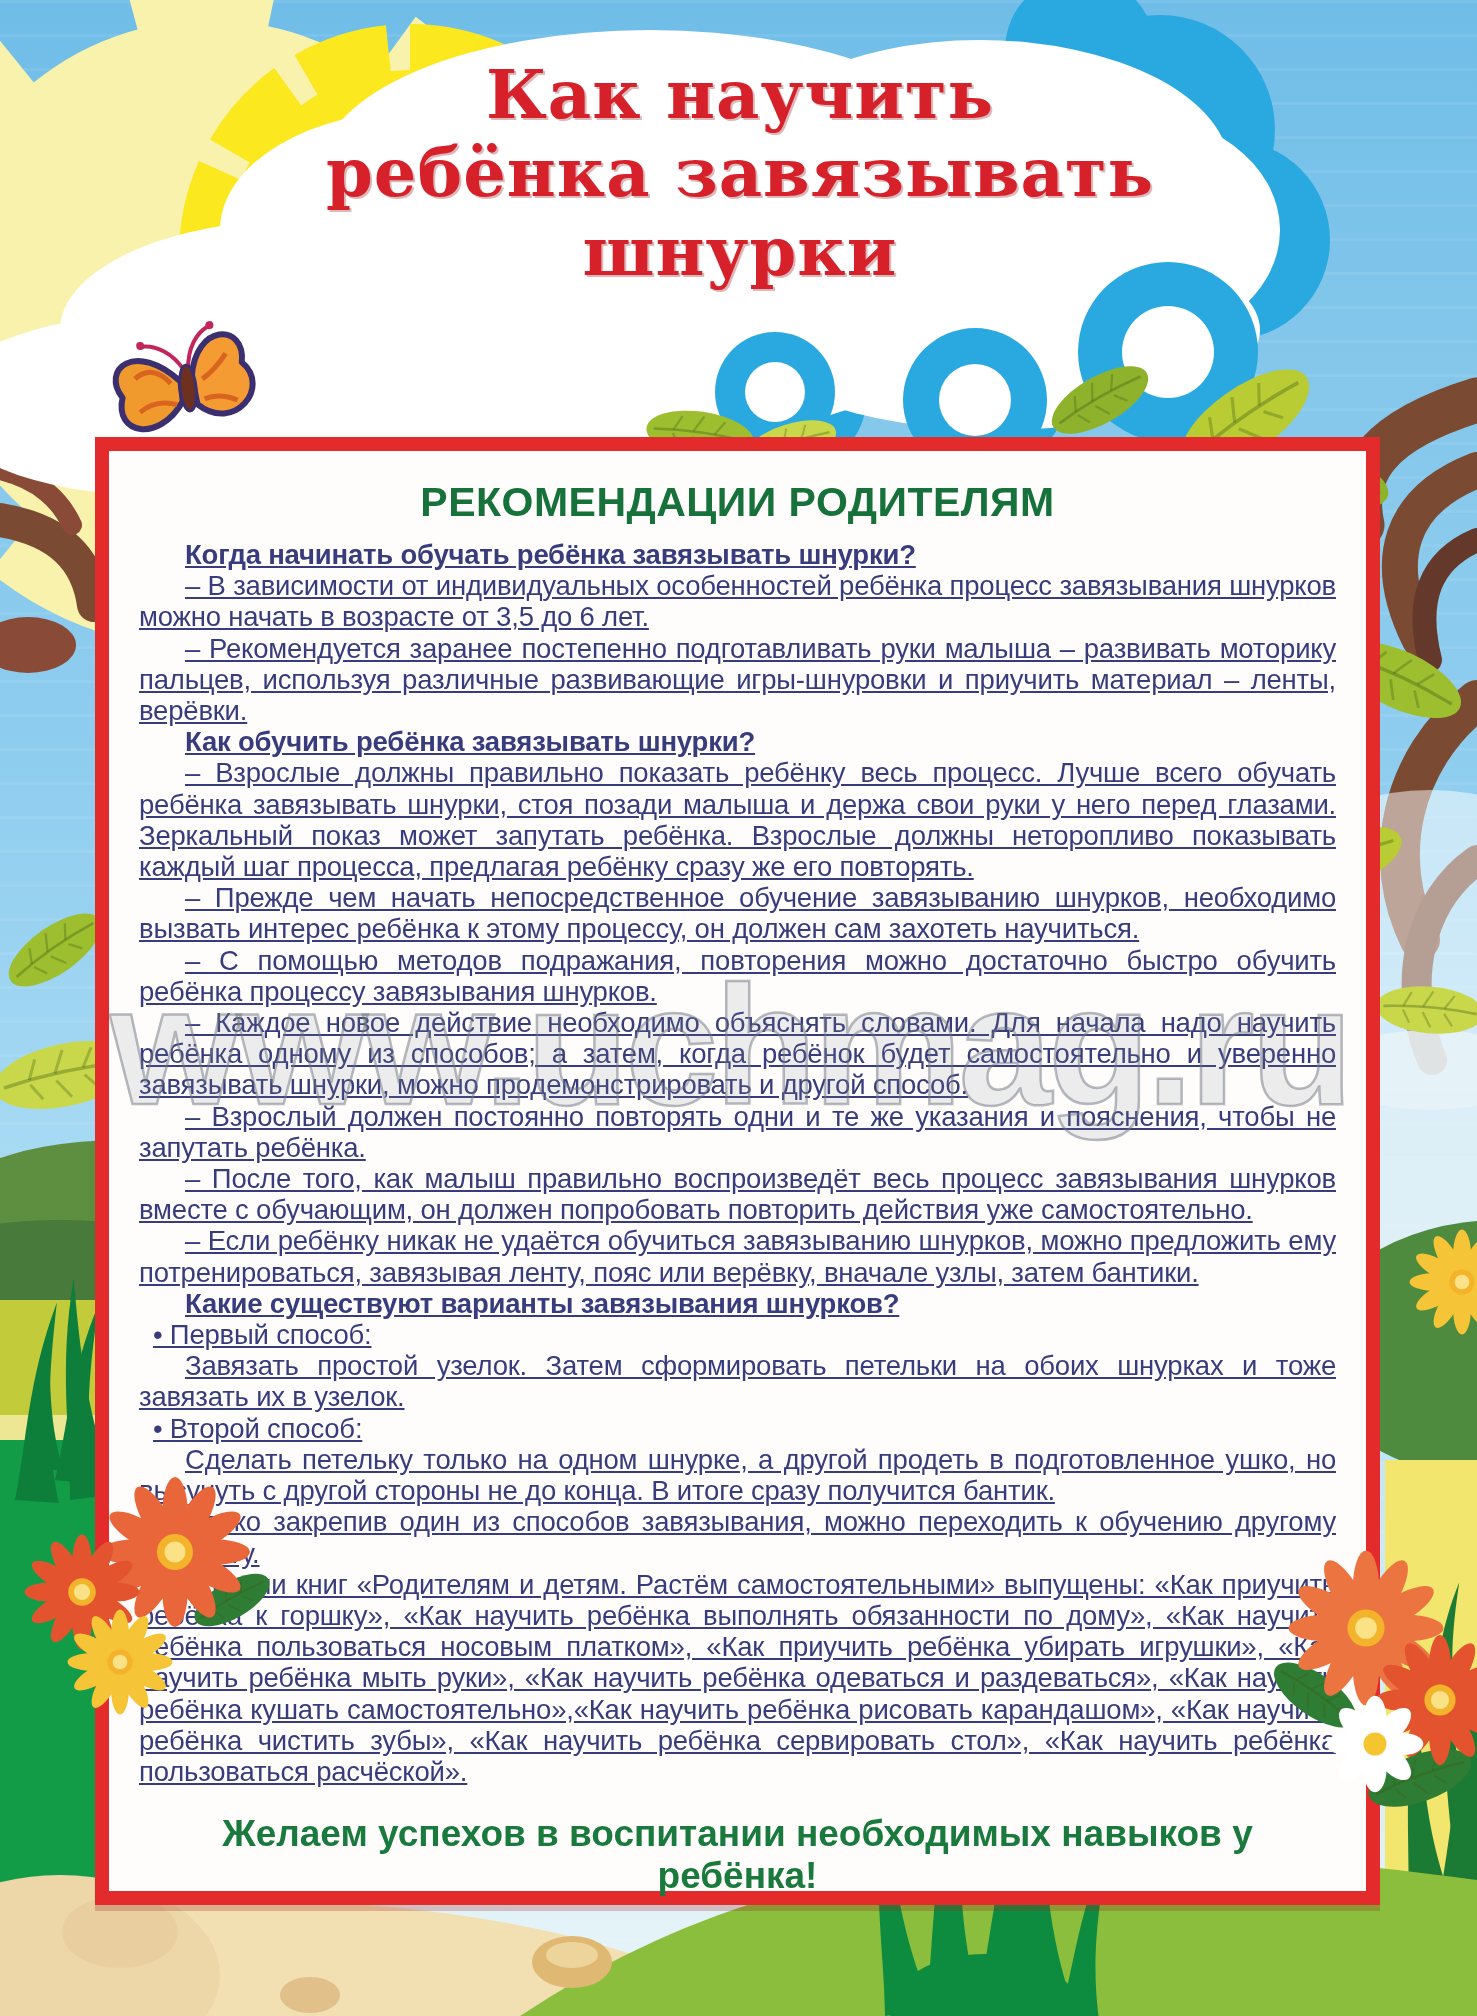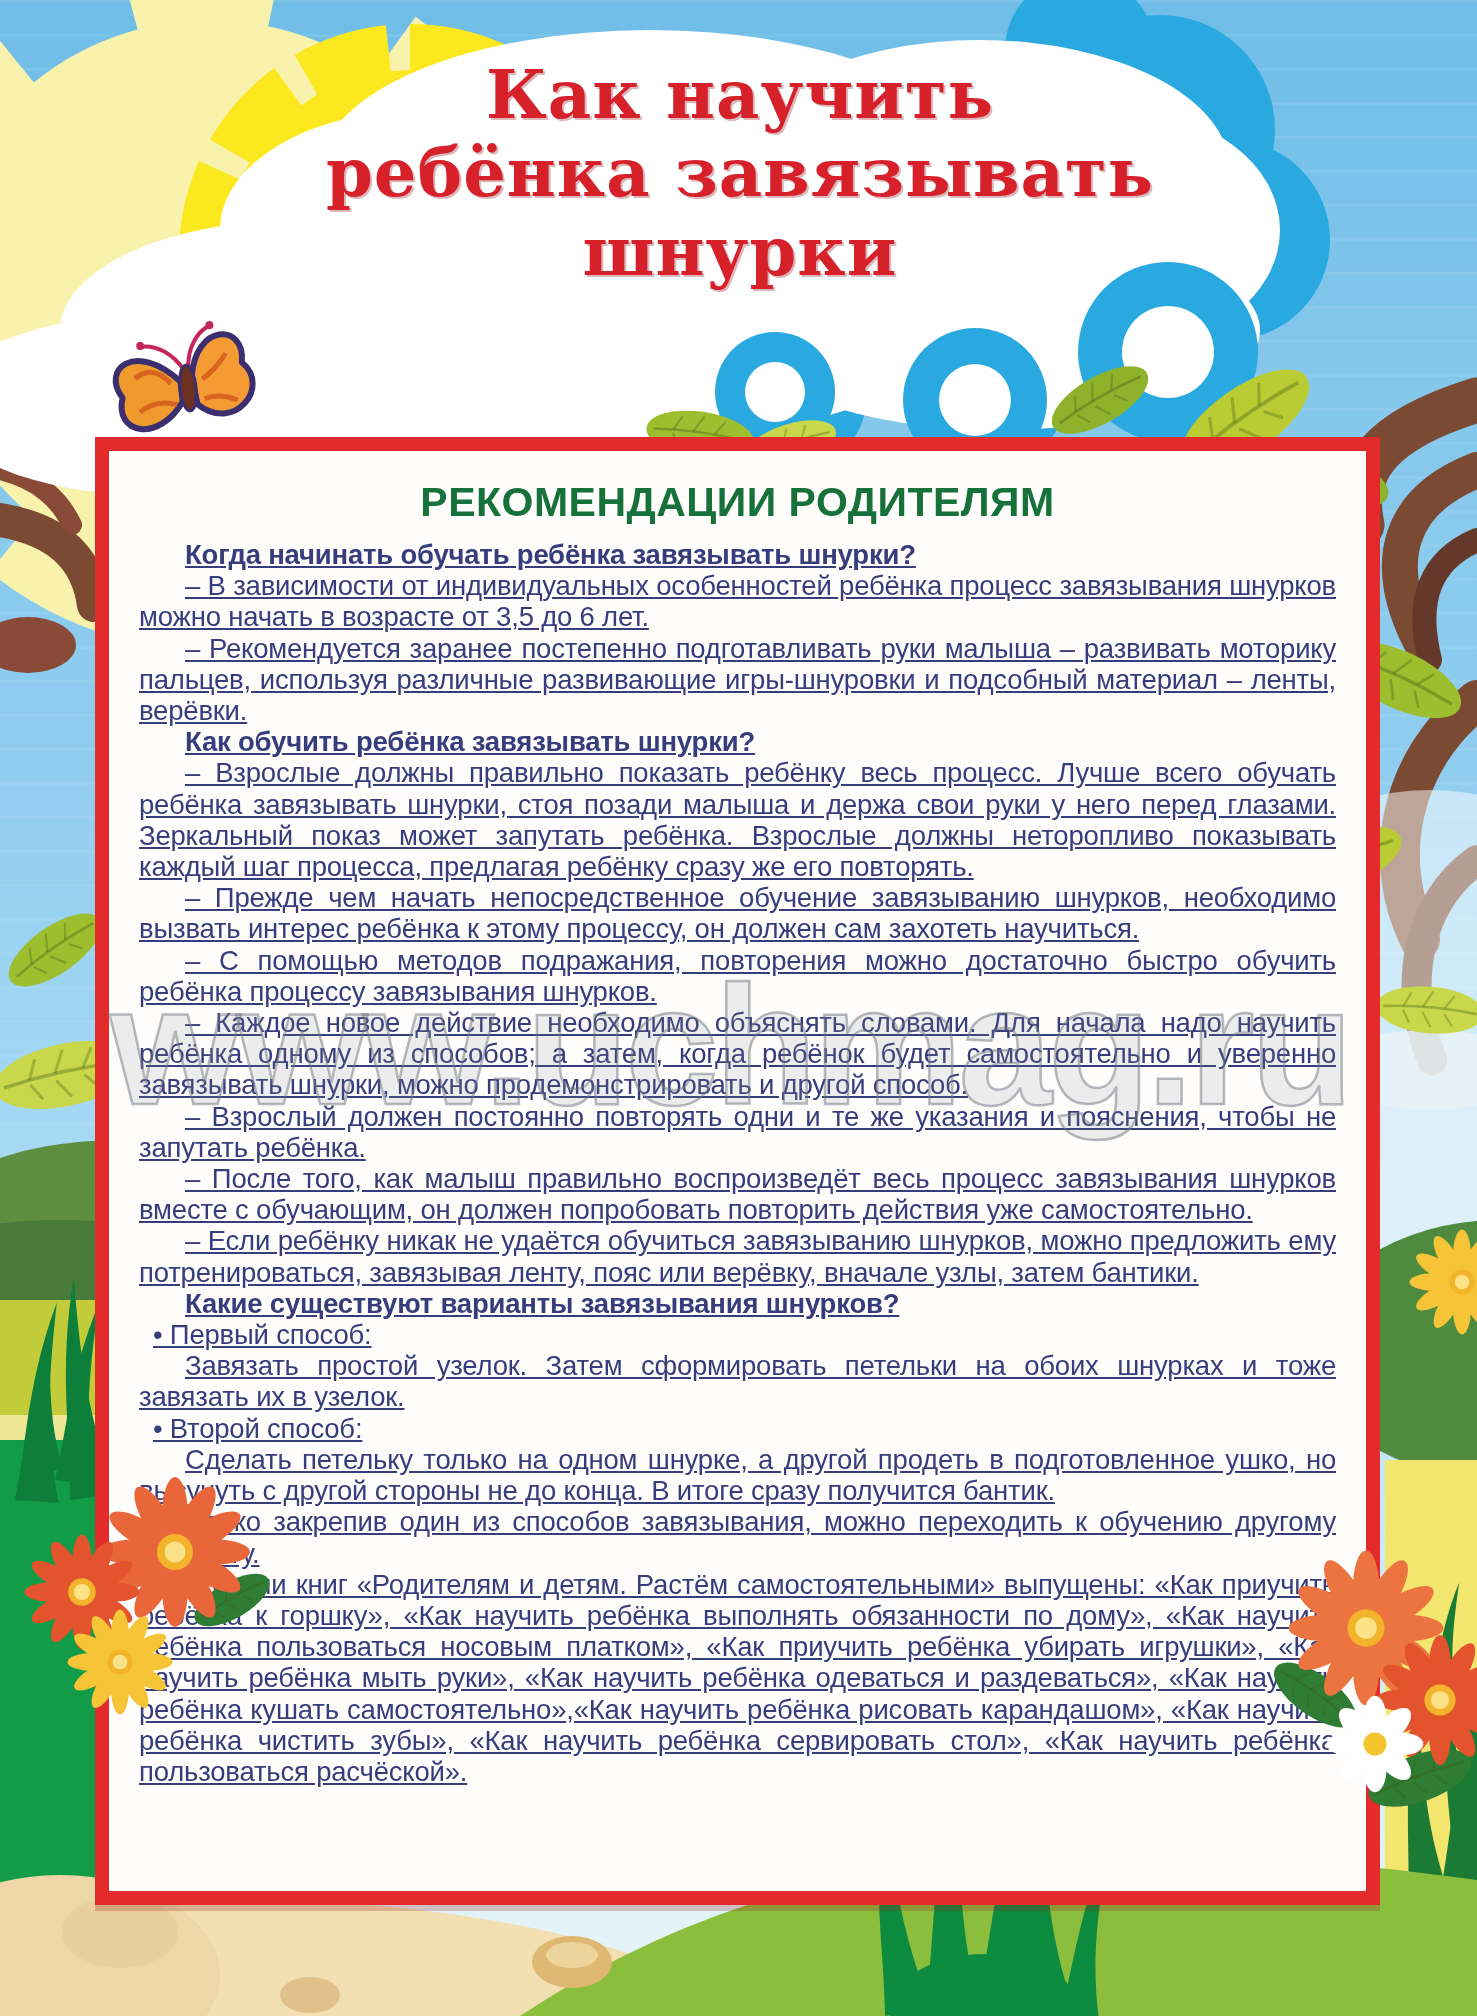--- a/index.html
+++ b/index.html
@@ -223,37 +223,38 @@
 
   <div class="poster-title">Как научить
 ребёнка завязывать
 шнурки</div>
 
   <div class="panel">
     <h1 class="panel-heading">РЕКОМЕНДАЦИИ РОДИТЕЛЯМ</h1>
     <div>
         <p class="para para-heading">Когда начинать обучать ребёнка завязывать шнурки?</p>
         <p class="para para-dash">– В зависимости от индивидуальных особенностей ребёнка процесс завязывания шнурков можно начать в возрасте от 3,5 до 6 лет.</p>
-        <p class="para para-dash">– Рекомендуется заранее постепенно подготавливать руки малыша – развивать моторику пальцев, используя различные развивающие игры-шнуровки и подсобный материал – ленты, верёвки.</p>
+        <p class="para para-dash">– Рекомендуется заранее постепенно подготавливать руки малыша – развивать моторику пальцев, используя различные развивающие игры-шнуровки и приучить материал – ленты, верёвки.</p>
         <p class="para para-heading">Как обучить ребёнка завязывать шнурки?</p>
         <p class="para para-dash">– Взрослые должны правильно показать ребёнку весь процесс. Лучше всего обучать ребёнка завязывать шнурки, стоя позади малыша и держа свои руки у него перед глазами. Зеркальный показ может запутать ребёнка. Взрослые должны неторопливо показывать каждый шаг процесса, предлагая ребёнку сразу же его повторять.</p>
         <p class="para para-dash">– Прежде чем начать непосредственное обучение завязыванию шнурков, необходимо вызвать интерес ребёнка к этому процессу, он должен сам захотеть научиться.</p>
         <p class="para para-dash">– С помощью методов подражания, повторения можно достаточно быстро обучить ребёнка процессу завязывания шнурков.</p>
         <p class="para para-dash">– Каждое новое действие необходимо объяснять словами. Для начала надо научить ребёнка одному из способов; а затем, когда ребёнок будет самостоятельно и уверенно завязывать шнурки, можно продемонстрировать и другой способ.</p>
         <p class="para para-dash">– Взрослый должен постоянно повторять одни и те же указания и пояснения, чтобы не запутать ребёнка.</p>
         <p class="para para-dash">– После того, как малыш правильно воспроизведёт весь процесс завязывания шнурков вместе с обучающим, он должен попробовать повторить действия уже самостоятельно.</p>
         <p class="para para-dash">– Если ребёнку никак не удаётся обучиться завязыванию шнурков, можно предложить ему потренироваться, завязывая ленту, пояс или верёвку, вначале узлы, затем бантики.</p>
         <p class="para para-heading">Какие существуют варианты завязывания шнурков?</p>
         <p class="para para-bullet">• Первый способ:</p>
         <p class="para para-plain">Завязать простой узелок. Затем сформировать петельки на обоих шнурках и тоже завязать их в узелок.</p>
         <p class="para para-bullet">• Второй способ:</p>
         <p class="para para-plain">Сделать петельку только на одном шнурке, а другой продеть в подготовленное ушко, но высунуть с другой стороны не до конца. В итоге сразу получится бантик.</p>
         <p class="para para-bullet">• Только закрепив один из способов завязывания, можно переходить к обучению другому варианту.</p>
         <p class="para para-plain">В серии книг «Родителям и детям. Растём самостоятельными» выпущены: «Как приучить ребёнка к горшку», «Как научить ребёнка выполнять обязанности по дому», «Как научить ребёнка пользоваться носовым платком», «Как приучить ребёнка убирать игрушки», «Как научить ребёнка мыть руки», «Как научить ребёнка одеваться и раздеваться», «Как научить ребёнка кушать самостоятельно»,«Как научить ребёнка рисовать карандашом», «Как научить ребёнка чистить зубы», «Как научить ребёнка сервировать стол», «Как научить ребёнка пользоваться расчёской».</p>
       </div>
+    <div class="closing-line">Желаем успехов в воспитании необходимых навыков у ребёнка!</div>
   </div>
 
   <svg class="overlay" width="1477" height="2016" viewBox="0 0 1477 2016">
 
     <g transform="translate(188,388) rotate(-12)">
       <path d="M0,-18 C-8,-38 -22,-48 -36,-50 M4,-18 C8,-40 20,-52 32,-56" stroke="#c2265c" stroke-width="4" fill="none"></path>
       <circle cx="-38" cy="-51" r="4" fill="#c2265c"></circle>
         <circle cx="34" cy="-57" r="4" fill="#c2265c"></circle>
       <g stroke="#3b2f6f" stroke-width="6" stroke-linejoin="round">
         <path d="M-6,-8 C-42,-58 -82,-36 -66,-4 C-82,30 -40,48 -8,12 Z" fill="#f09a2e"></path>

